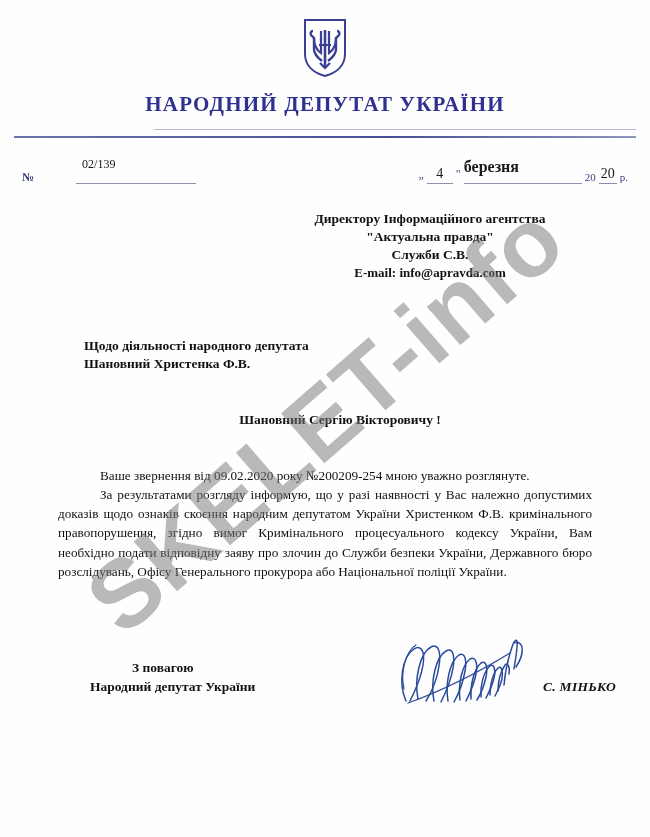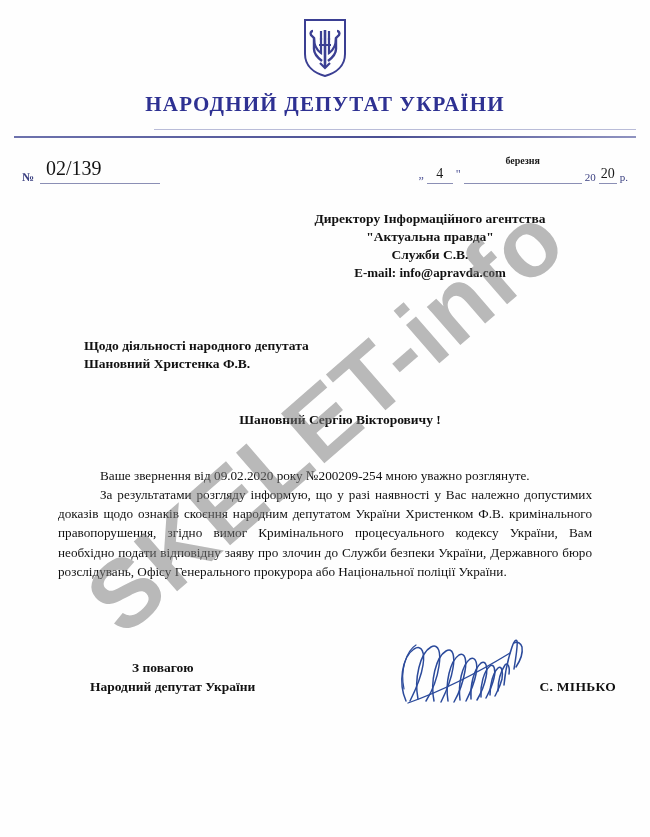--- a/index.html
+++ b/index.html
@@ -98,23 +98,24 @@
   .ref-label {
     font-size: 12px;
     color: #3a3f80;
     font-weight: 700;
     line-height: 1;
     padding-bottom: 1px;
   }
   .ref-value {
     min-width: 110px;
     border-bottom: 1px solid #8b8fb5;
-    font-size: 20px;
-    padding: 0 4px 3px 6px;
+    font-size: 12px;
+    padding: 0 4px 11px 6px;
     color: #141414;
+    margin-left: 36px;
   }
   .date-block {
     display: flex;
     align-items: flex-end;
     gap: 3px;
     font-size: 13px;
     color: #1a1a1a;
   }
   .q {
     color: #4a4f93;
@@ -123,25 +124,25 @@
   }
   .date-day {
     min-width: 26px;
     text-align: center;
     border-bottom: 1px solid #8b8fb5;
     font-size: 14px;
     padding-bottom: 1px;
   }
   .date-month {
     min-width: 118px;
-    text-align: center;
+    text-align: left;
     border-bottom: 1px solid #8b8fb5;
-    font-size: 10px;
-    font-weight: 700;
-    padding-bottom: 17px;
+    font-size: 16px;
+    font-weight: 700;
+    padding-bottom: 7px;
   }
   .date-cent {
     font-size: 11px;
     color: #3a3f80;
     padding-bottom: 1px;
   }
   .date-year {
     border-bottom: 1px solid #8b8fb5;
     font-size: 14px;
     padding: 0 2px 1px 2px;
@@ -234,20 +235,21 @@
     line-height: 1.4;
   }
   .sign-greeting {
     padding-left: 42px;
   }
   .sign-right {
     position: relative;
     display: flex;
     align-items: flex-start;
     padding-bottom: 2px;
+    font-style: italic;
   }
   .signature-svg {
     position: absolute;
     right: 68px;
     bottom: -12px;
     width: 150px;
     height: 78px;
     pointer-events: none;
   }
   .sign-name {

